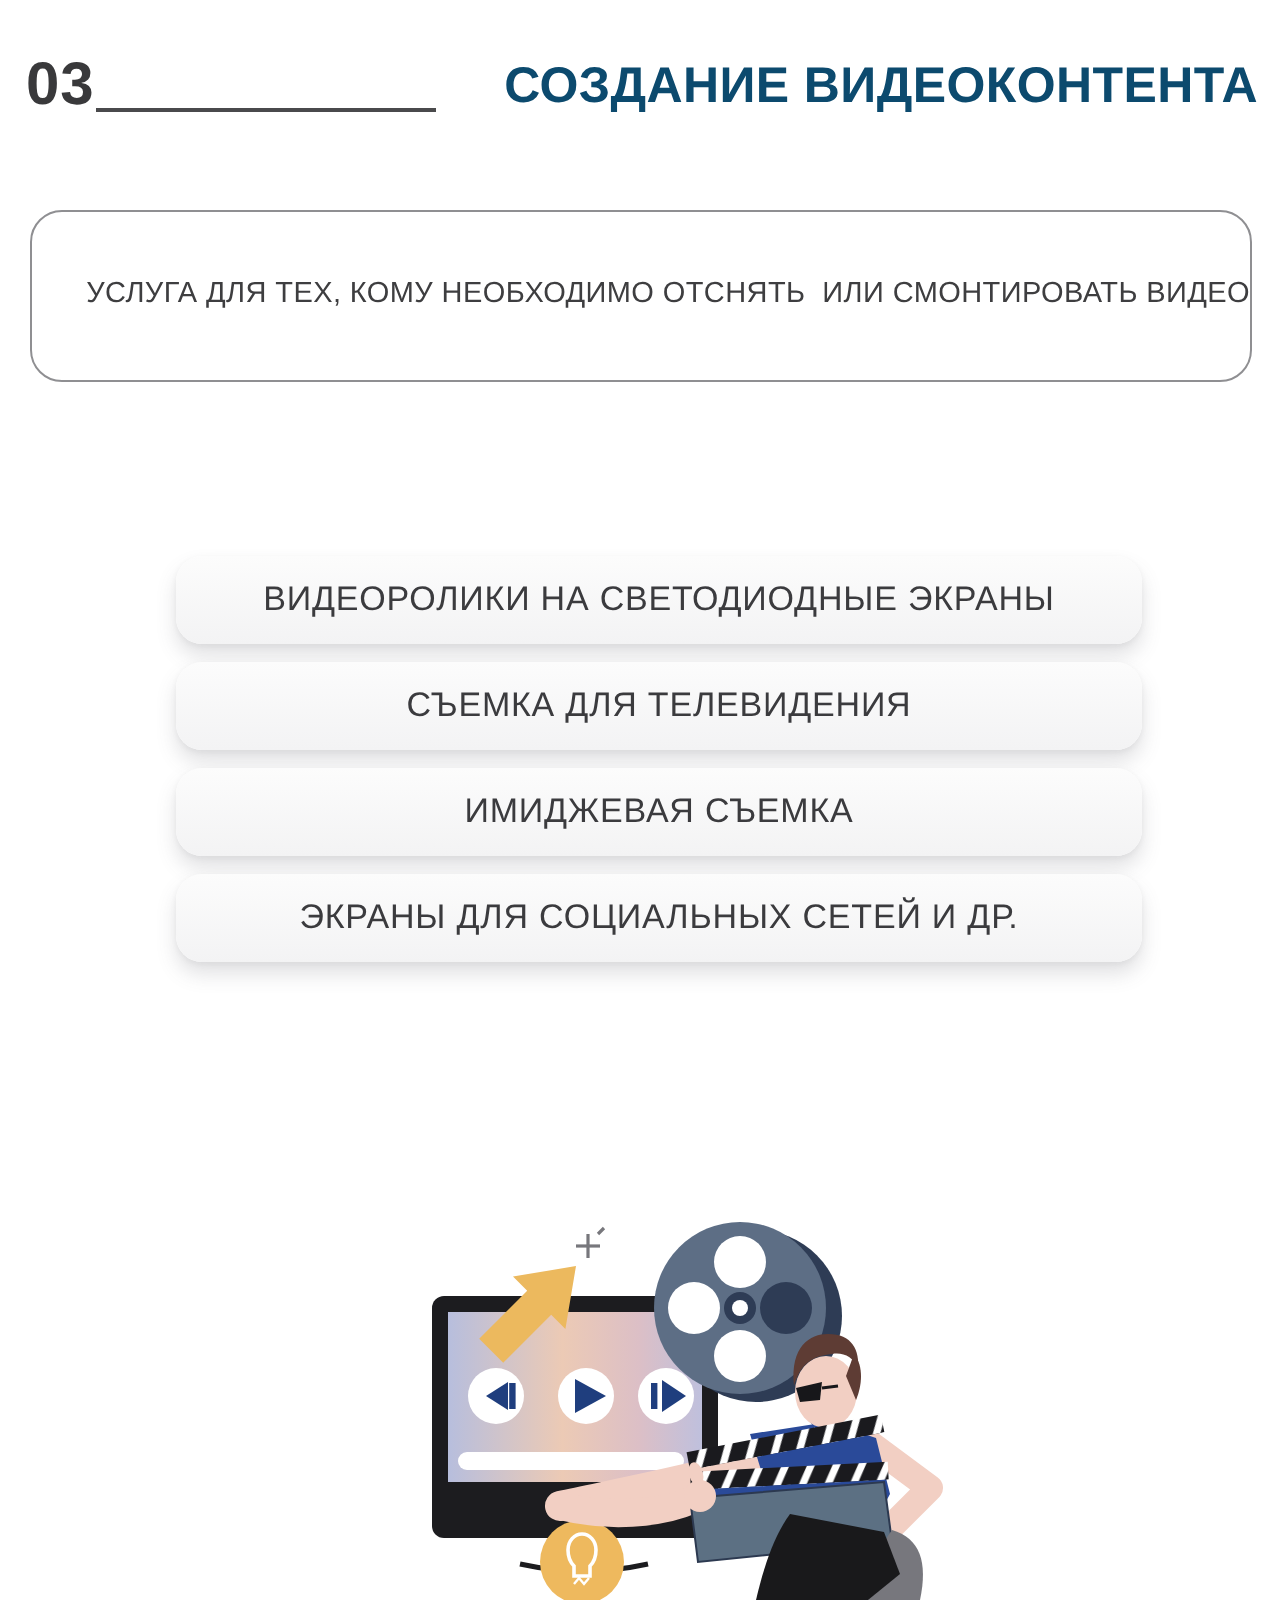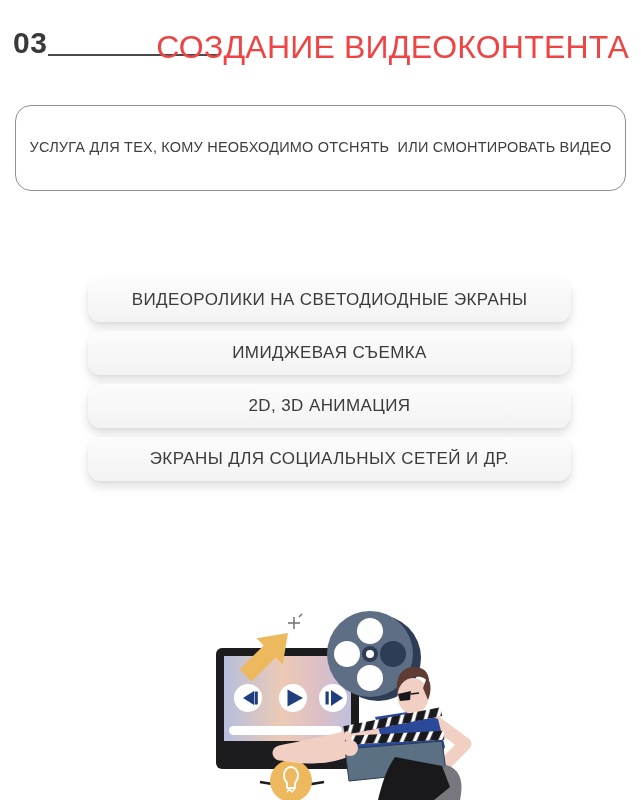--- a/index.html
+++ b/index.html
@@ -6,27 +6,27 @@
   body{
     width:641px;height:800px;background:#ffffff;
     font-family:"Liberation Sans", sans-serif;
     -webkit-font-smoothing:antialiased;
   }
   .page{position:relative;width:641px;height:800px;overflow:hidden;background:#fff;}
 
   
   .hdr-num{position:absolute;left:13px;top:26px;font-size:30px;font-weight:700;color:#39393b;letter-spacing:0.5px;}
   .hdr-rule{position:absolute;left:48px;top:54px;width:170px;border-top:2px solid #4a4a4c;}
-  .hdr-title{position:absolute;right:12px;top:29px;font-size:32px;font-weight:400;color:#ef4444;letter-spacing:0.2px;white-space:nowrap;}
+  .hdr-title{position:absolute;right:12px;top:29px;font-size:25px;font-weight:700;color:#0c4a6e;letter-spacing:0.2px;white-space:nowrap;}
 
   
   .intro-box{
     position:absolute;left:15px;top:105px;width:611px;height:86px;
     border:1.6px solid #8f8f92;border-radius:16px;background:#fff;
-    display:flex;flex-direction:row;align-items:center;justify-content:center;
+    display:flex;flex-direction:column;align-items:flex-end;justify-content:center;
     box-sizing:border-box;
   }
   .intro-line{white-space:pre;font-size:14.5px;line-height:1.6;font-weight:500;color:#3e3e40;letter-spacing:0.2px;text-align:center;}
 
   
   .pill{
     position:absolute;left:232px;top:227px;height:35px;
     display:inline-flex;align-items:center;padding:0 21px;border-radius:18px;
     background:linear-gradient(90deg,#b1afc9 0%,#e9c3a9 30%,#eecab0 42%,#d9bcbd 60%,#b7b5d0 82%,#bab8d3 100%);
     font-size:12.5px;font-weight:600;letter-spacing:0.4px;color:#4b4b57;white-space:nowrap;
@@ -53,22 +53,22 @@
   <div class="hdr-rule"></div>
   <div class="hdr-title">СОЗДАНИЕ ВИДЕОКОНТЕНТА</div>
 
   <div class="intro-box">
     <div class="intro-line">УСЛУГА ДЛЯ ТЕХ, КОМУ НЕОБХОДИМО ОТСНЯТЬ  ИЛИ СМОНТИРОВАТЬ ВИДЕО</div>
   </div>
 
 
   <div class="services">
     <div class="service">ВИДЕОРОЛИКИ НА СВЕТОДИОДНЫЕ ЭКРАНЫ</div>
+    <div class="service">СЪЕМКА ДЛЯ ТЕЛЕВИДЕНИЯ</div>
     <div class="service">ИМИДЖЕВАЯ СЪЕМКА</div>
-    <div class="service">2D, 3D АНИМАЦИЯ</div>
     <div class="service">ЭКРАНЫ ДЛЯ СОЦИАЛЬНЫХ СЕТЕЙ И ДР.</div>
   </div>
 
   <svg class="illu" viewBox="0 0 280 195" xmlns="http://www.w3.org/2000/svg">
     <defs>
       <linearGradient id="scr" x1="0" y1="0" x2="1" y2="0">
         <stop offset="0" stop-color="#b7bedd"></stop>
         <stop offset="0.45" stop-color="#eccab5"></stop>
         <stop offset="0.75" stop-color="#dcbfc6"></stop>
         <stop offset="1" stop-color="#bfc0dd"></stop>

